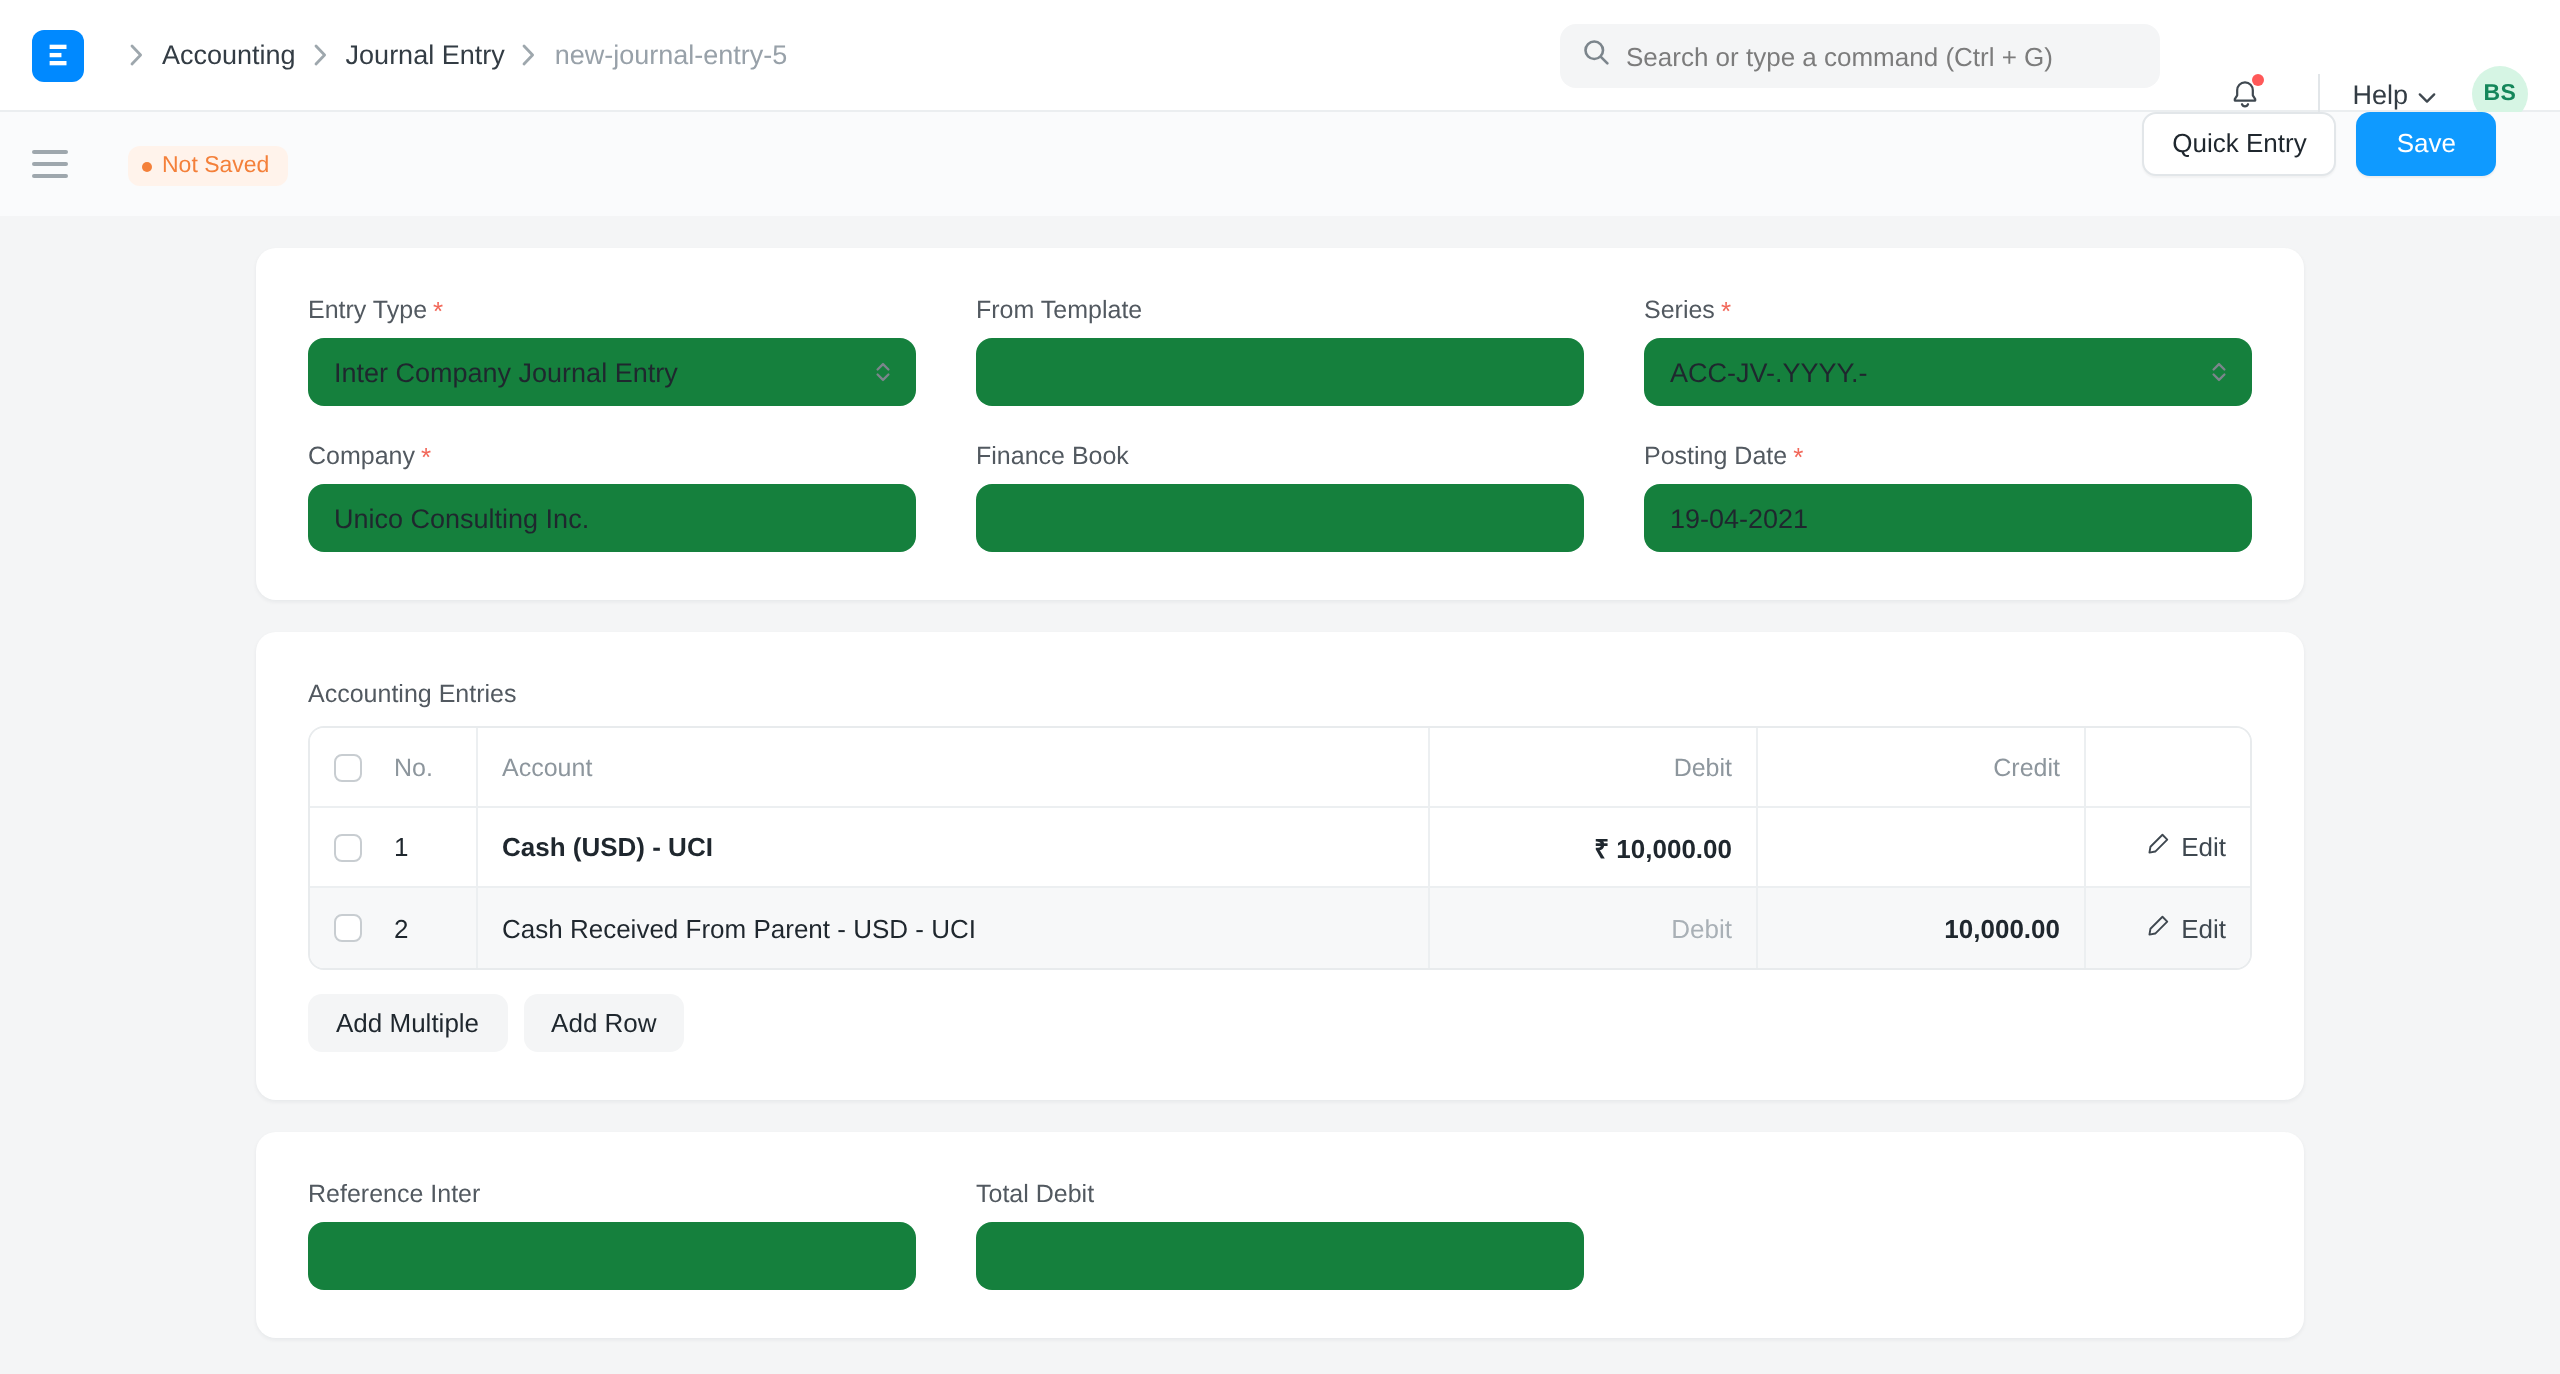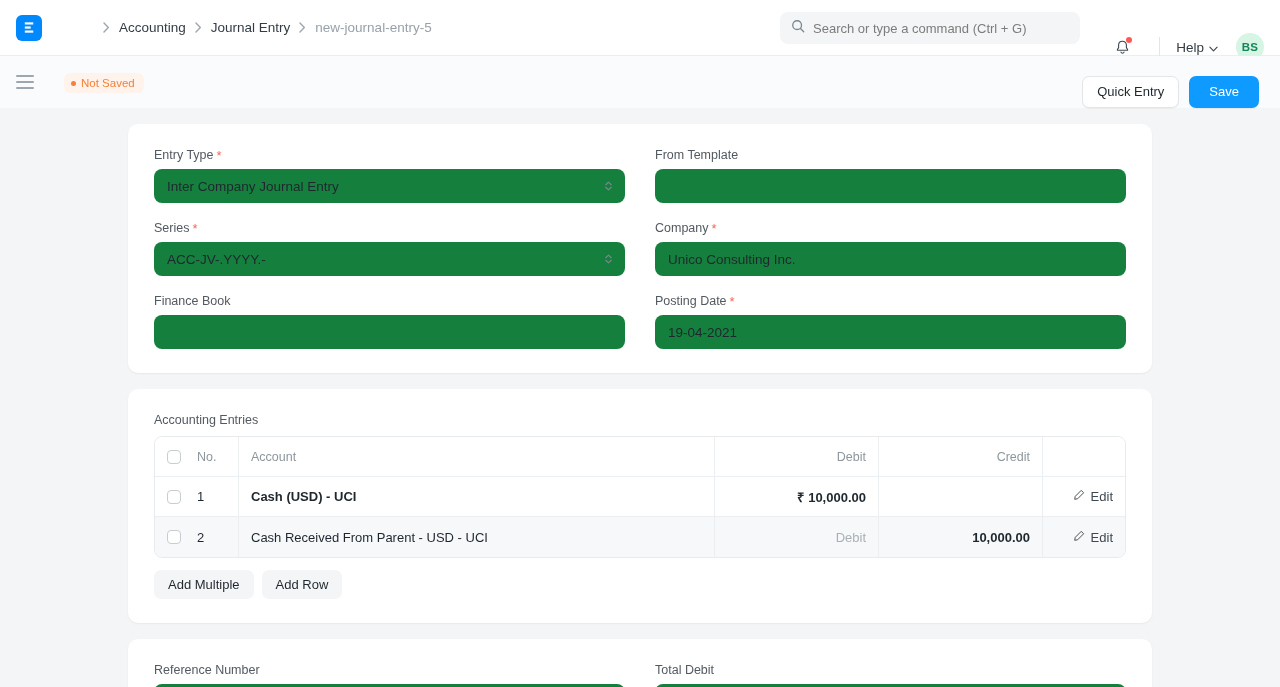--- a/index.html
+++ b/index.html
@@ -13,21 +13,20 @@
 
   
   .navbar {
     height: 56px;
     background: #ffffff;
     border-bottom: 1px solid #ebeef0;
     display: flex;
     align-items: center;
     padding: 0 16px;
     position: relative;
-    gap: 38px;
   }
   .logo {
     width: 26px; height: 26px;
     background: #0089ff;
     border-radius: 6px;
     display: flex; align-items: center; justify-content: center;
     flex: 0 0 auto;
   }
   .logo svg { display:block; }
 
@@ -124,22 +123,22 @@
     font-size: 11.5px;
     font-weight: 500;
     padding: 4px 9px 4px 7px;
     border-radius: 6px;
     display: inline-flex; align-items: center; gap: 5px;
     transform: translateY(1px);
   }
   .badge-dot { width: 5px; height: 5px; border-radius: 50%; background: #f4803a; display:block; }
 
   .head-actions {
-    position: absolute; right: 21px; top: 0; height: 52px;
-    display: flex; align-items: flex-end; gap: 10px;
+    position: absolute; right: 32px; top: 0; height: 52px;
+    display: flex; align-items: flex-start; gap: 10px;
   }
   .btn {
     font-family: inherit;
     font-size: 13px;
     border-radius: 7px;
     padding: 7px 14px;
     cursor: pointer;
     border: 1px solid transparent;
     line-height: 1.2;
   }
@@ -167,21 +166,21 @@
   }
   .card {
     background: #ffffff;
     border-radius: 10px;
     box-shadow: 0 1px 2px rgba(25,39,52,.06);
     padding: 24px 26px;
     margin-bottom: 16px;
   }
   .grid-2 {
     display: grid;
-    grid-template-columns: 1fr 1fr;
+    grid-template-columns: 1fr 1fr 1fr;
     column-gap: 30px;
     row-gap: 18px;
   }
   .field-label {
     font-size: 12.5px; color: #525960; margin-bottom: 7px;
     display: flex; align-items: center; gap: 3px;
   }
   .req { color: #f2685a; font-size: 13px; line-height: 1; }
   .control {
     height: 34px;
@@ -505,21 +504,21 @@
       <div class="grid-btns">
         <button class="btn-ghost">Add Multiple</button>
         <button class="btn-ghost">Add Row</button>
       </div>
     </section>
 
     <section class="card">
       <div class="grid-2">
         <div>
           <div class="field-label">
-            <span>Reference Number</span>
+            <span>Reference Inter</span>
           </div>
           <div class="control">
             <span class="val"></span>
           </div>
         </div>
         <div>
           <div class="field-label">
             <span>Total Debit</span>
           </div>
           <div class="control">

